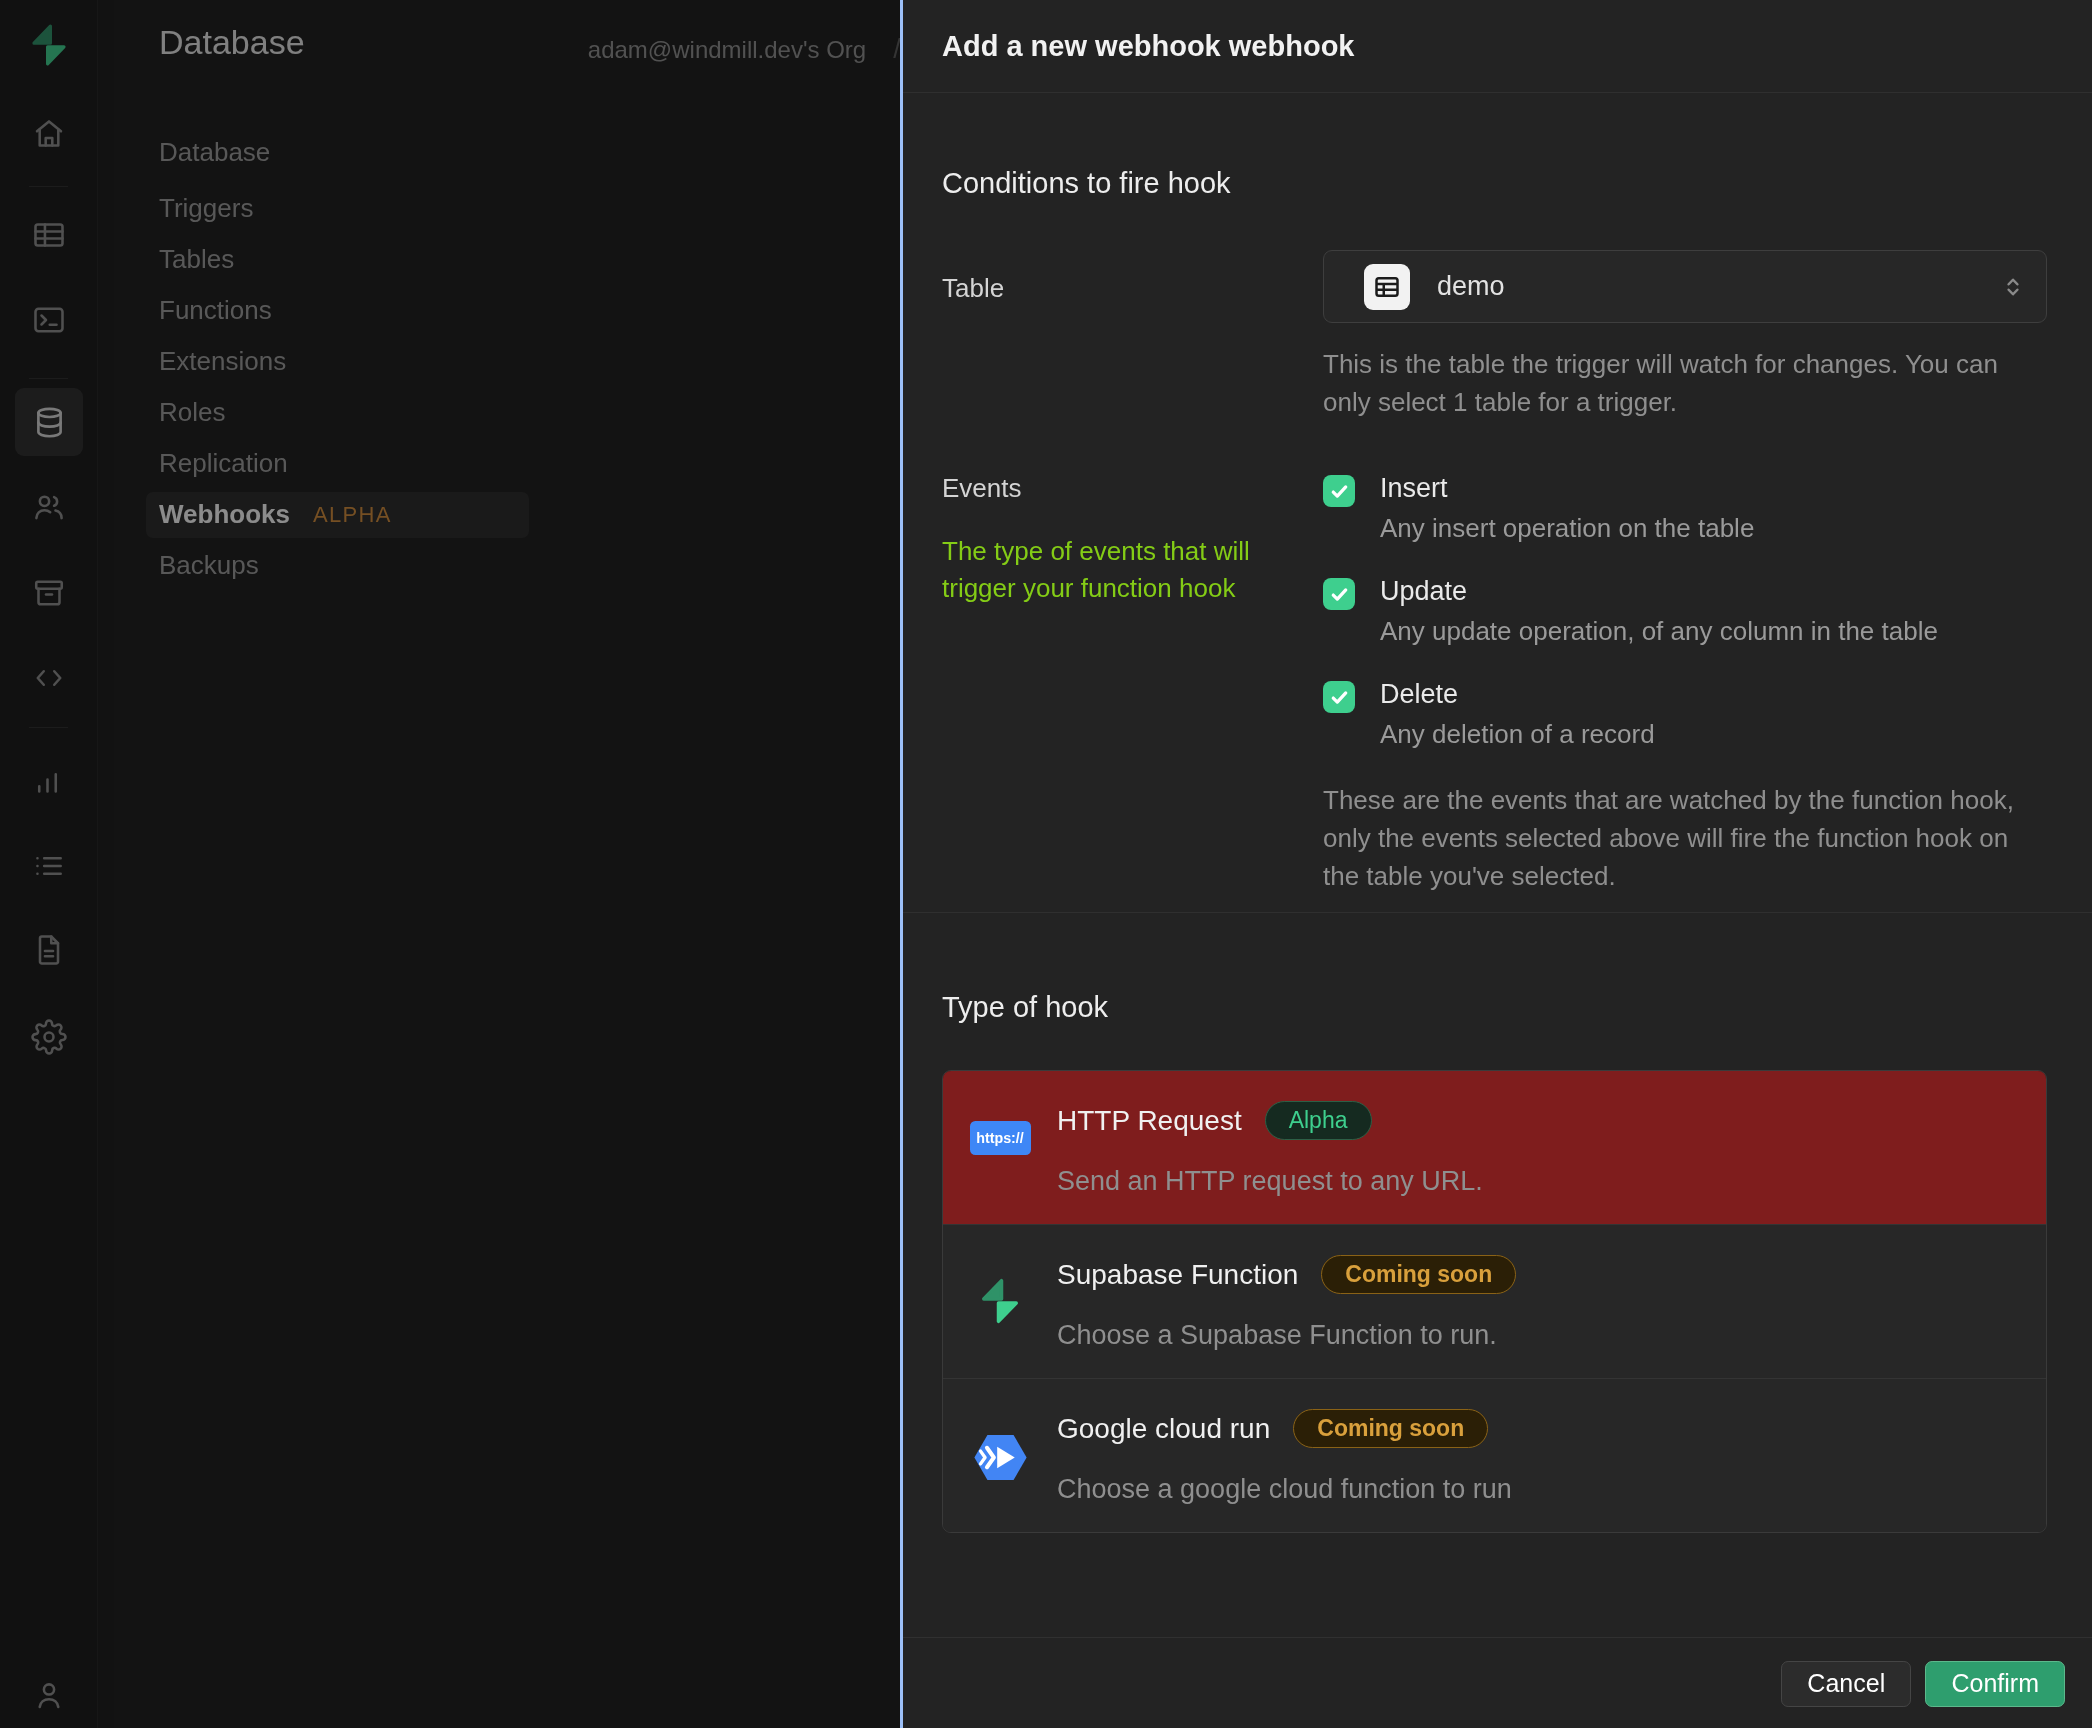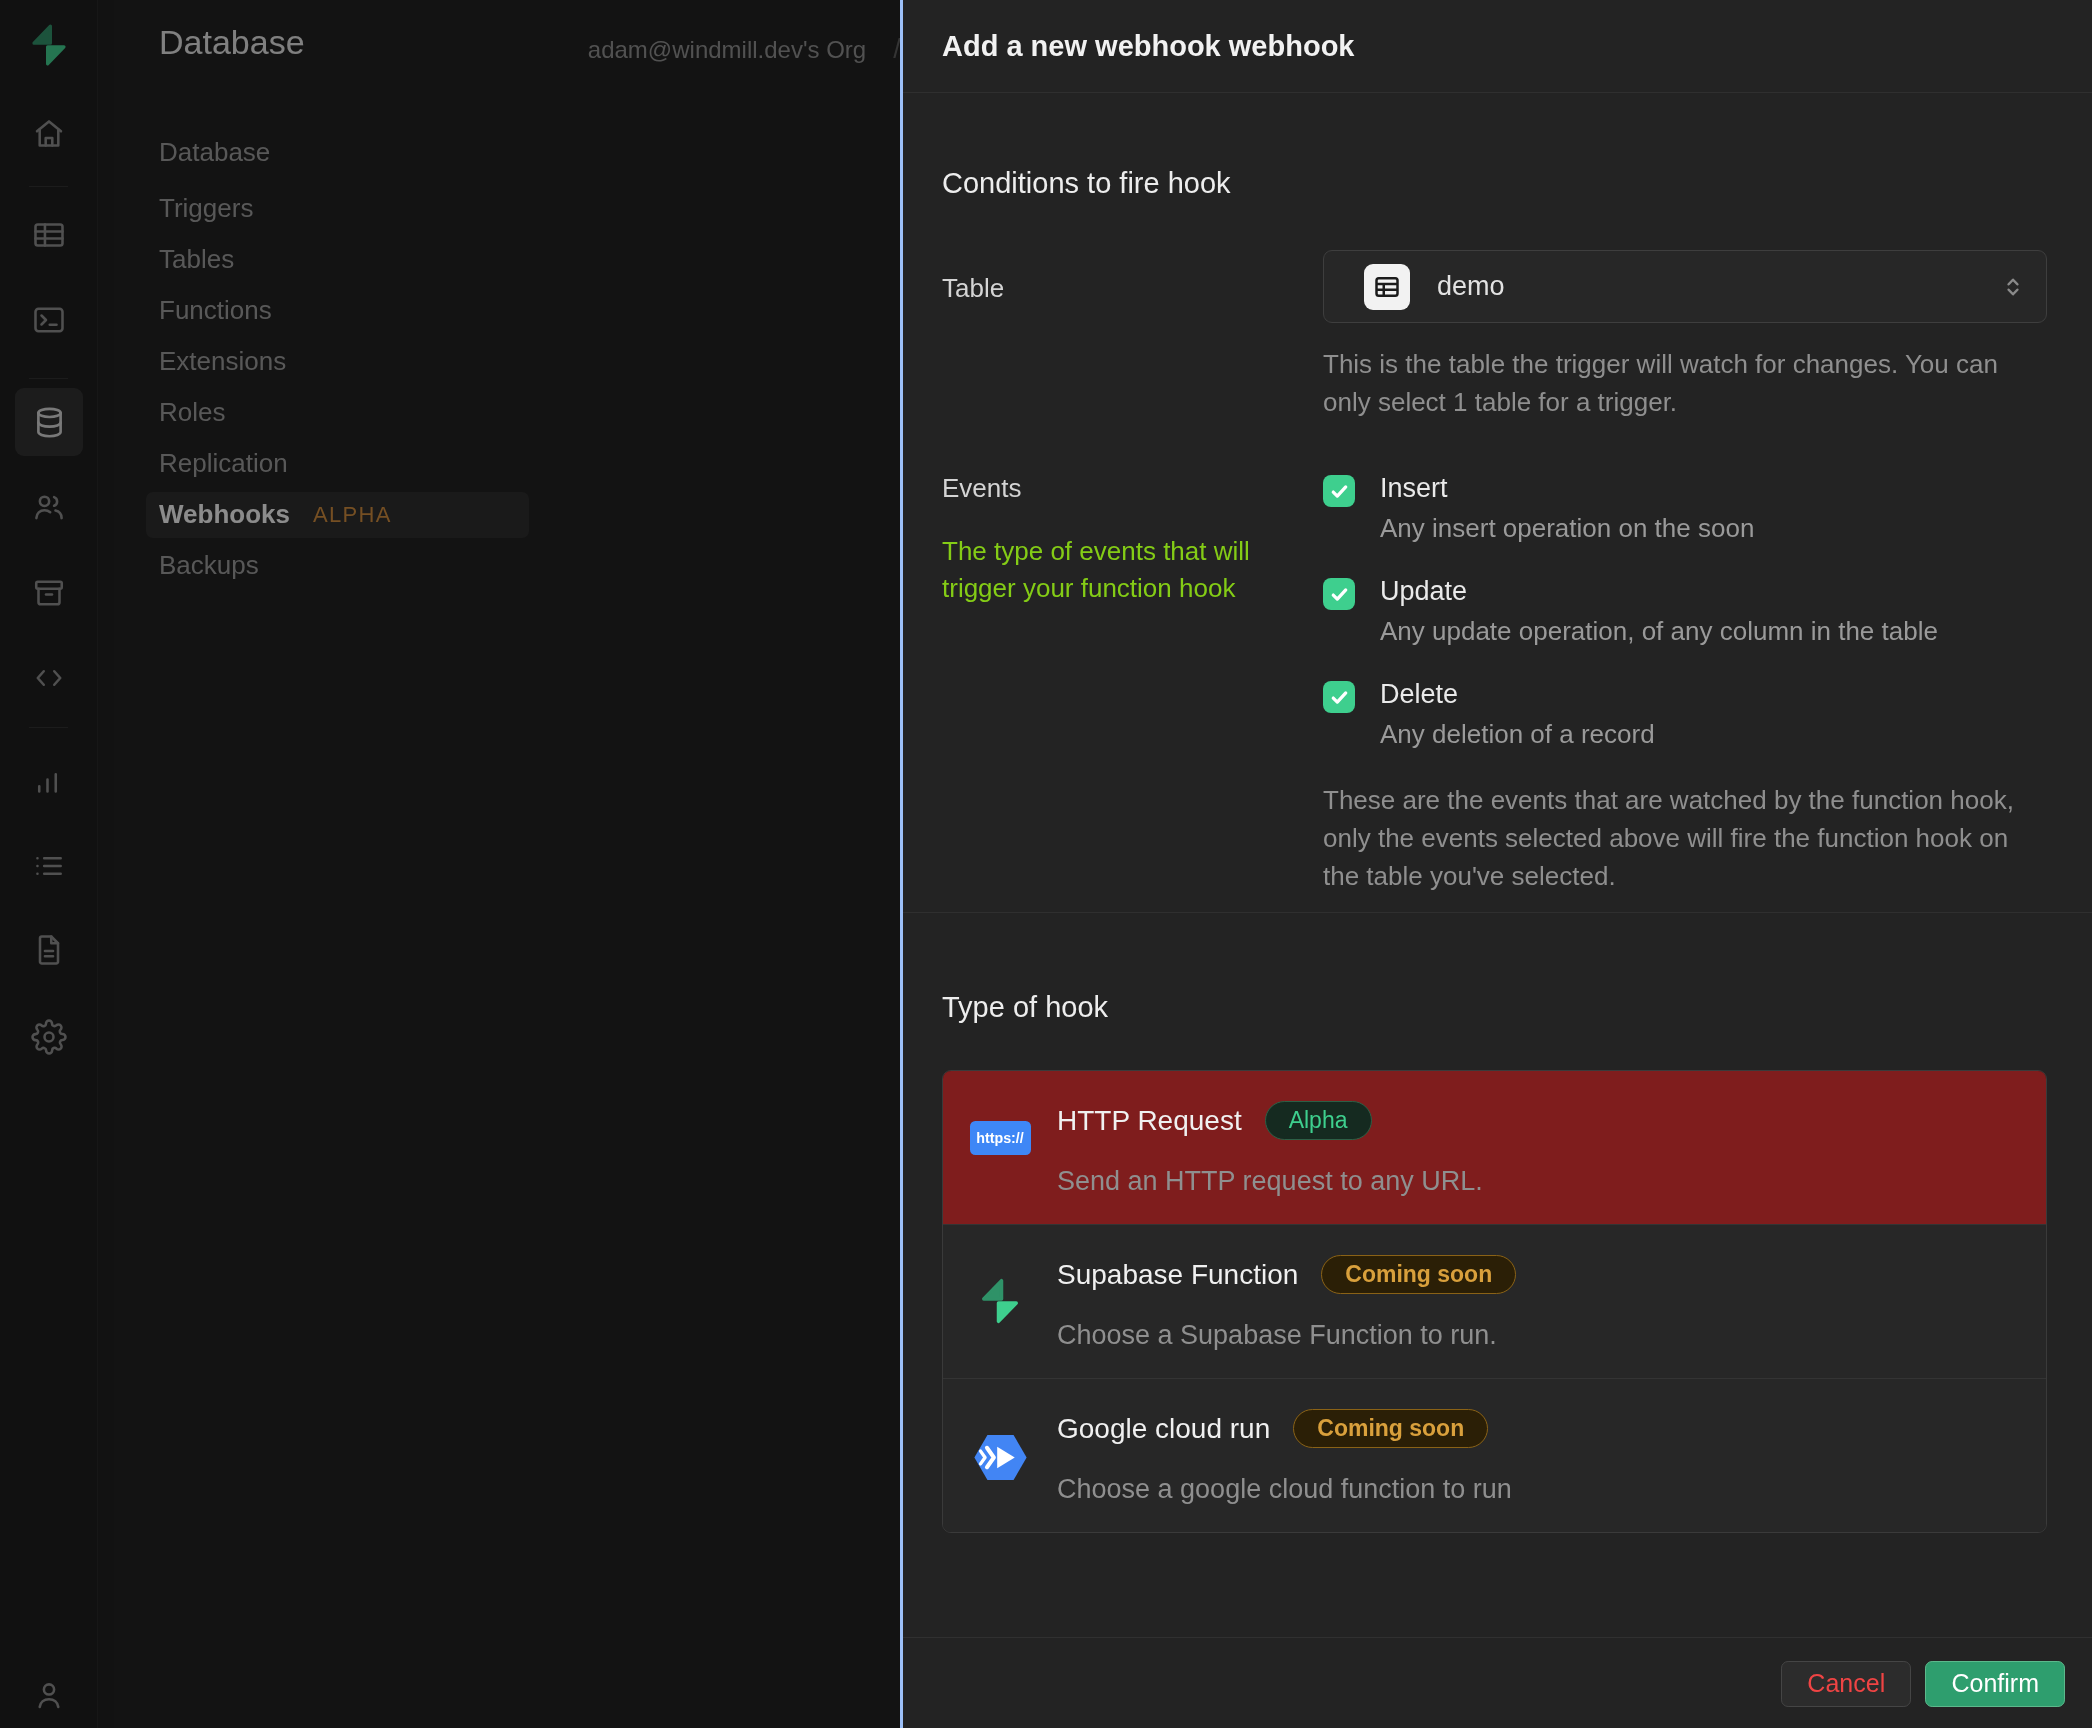--- a/index.html
+++ b/index.html
@@ -81,21 +81,21 @@
   .hook-text-col { flex:1; padding-bottom:27px; }
   .hook-title-line { display:flex; align-items:center; gap:23px; }
   .hook-title { font-size:28px; color:#f0f0f0; }
   .pill { height:39px; padding:0 23px; border-radius:890px; font-size:23px; display:inline-flex; align-items:center; white-space:nowrap; }
   .pill-green { color:#3ecf8e; background:#152a20; border:1.8px solid #2d5f46; }
   .pill-amber { color:#d9a03c; background:#2b1f06; border:1.8px solid #8a6216; font-weight:700; }
   .hook-desc { margin-top:26px; font-size:27px; color:#8f8f8f; }
 
   .panel-footer { position:absolute; left:0; right:0; bottom:0; height:92px; background:#232323; border-top:0.9px solid #303030; display:flex; align-items:center; justify-content:flex-end; gap:14.3px; padding-right:27px; }
   .btn { height:46px; border-radius:7.1px; font-size:25px; display:flex; align-items:center; padding:0 25px; cursor:pointer; font-family:inherit; }
-  .btn-cancel { background:#2c2c2c; border:0.9px solid #454545; color:#ef4444; }
+  .btn-cancel { background:#2c2c2c; border:0.9px solid #454545; color:#ffffff; }
   .btn-confirm { background:#2e9e6e; border:0.9px solid #5cb98c; color:#ffffff; }
 </style>
 </head>
 <body>
 
 <nav class="rail">
   <div class="logo">
     <svg viewBox="0 0 24 24">
       <path d="M12.7 2.6v8.5H4.5z" fill="#2f9268" stroke="#2f9268" stroke-width="1.6" stroke-linejoin="round"></path>
       <path d="M11.3 21.4v-8.5h8.2z" fill="#3ecf8e" stroke="#3ecf8e" stroke-width="1.6" stroke-linejoin="round"></path>
@@ -270,21 +270,21 @@
         <div class="control-col">
 
           <div class="option">
             <div class="checkbox">
               <svg viewBox="0 0 24 24">
                   <path d="m5.5 12.6 4.2 4.2 8.8-9.6"></path>
                 </svg>
             </div>
             <div class="option-text">
               <div class="option-title">Insert</div>
-              <div class="option-desc">Any insert operation on the soon</div>
+              <div class="option-desc">Any insert operation on the table</div>
             </div>
           </div>
 
           <div class="option">
             <div class="checkbox">
               <svg viewBox="0 0 24 24">
                   <path d="m5.5 12.6 4.2 4.2 8.8-9.6"></path>
                 </svg>
             </div>
             <div class="option-text">

